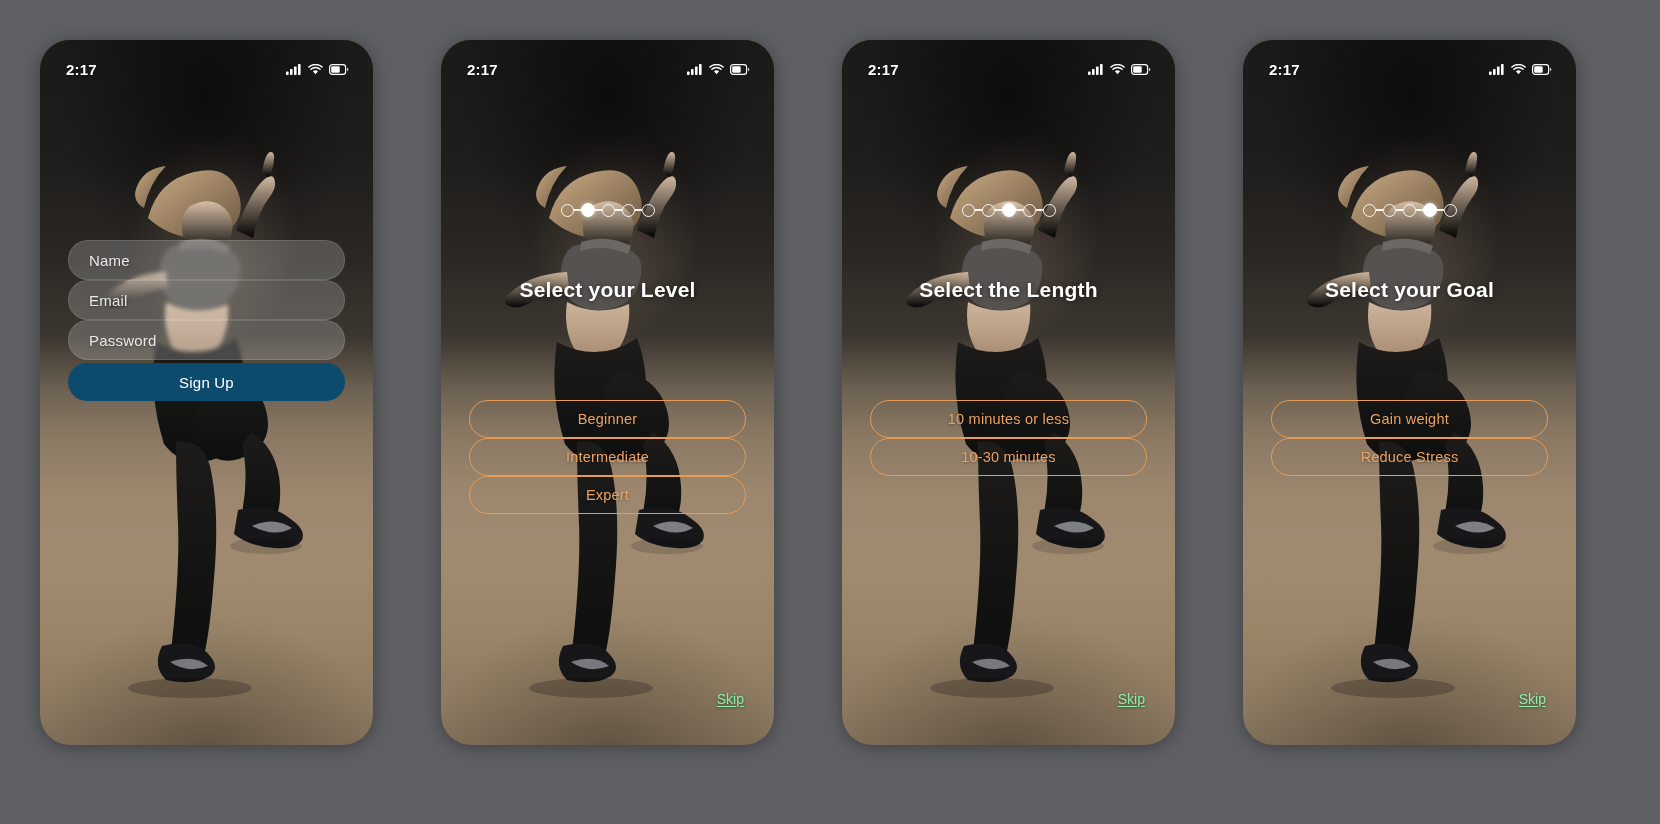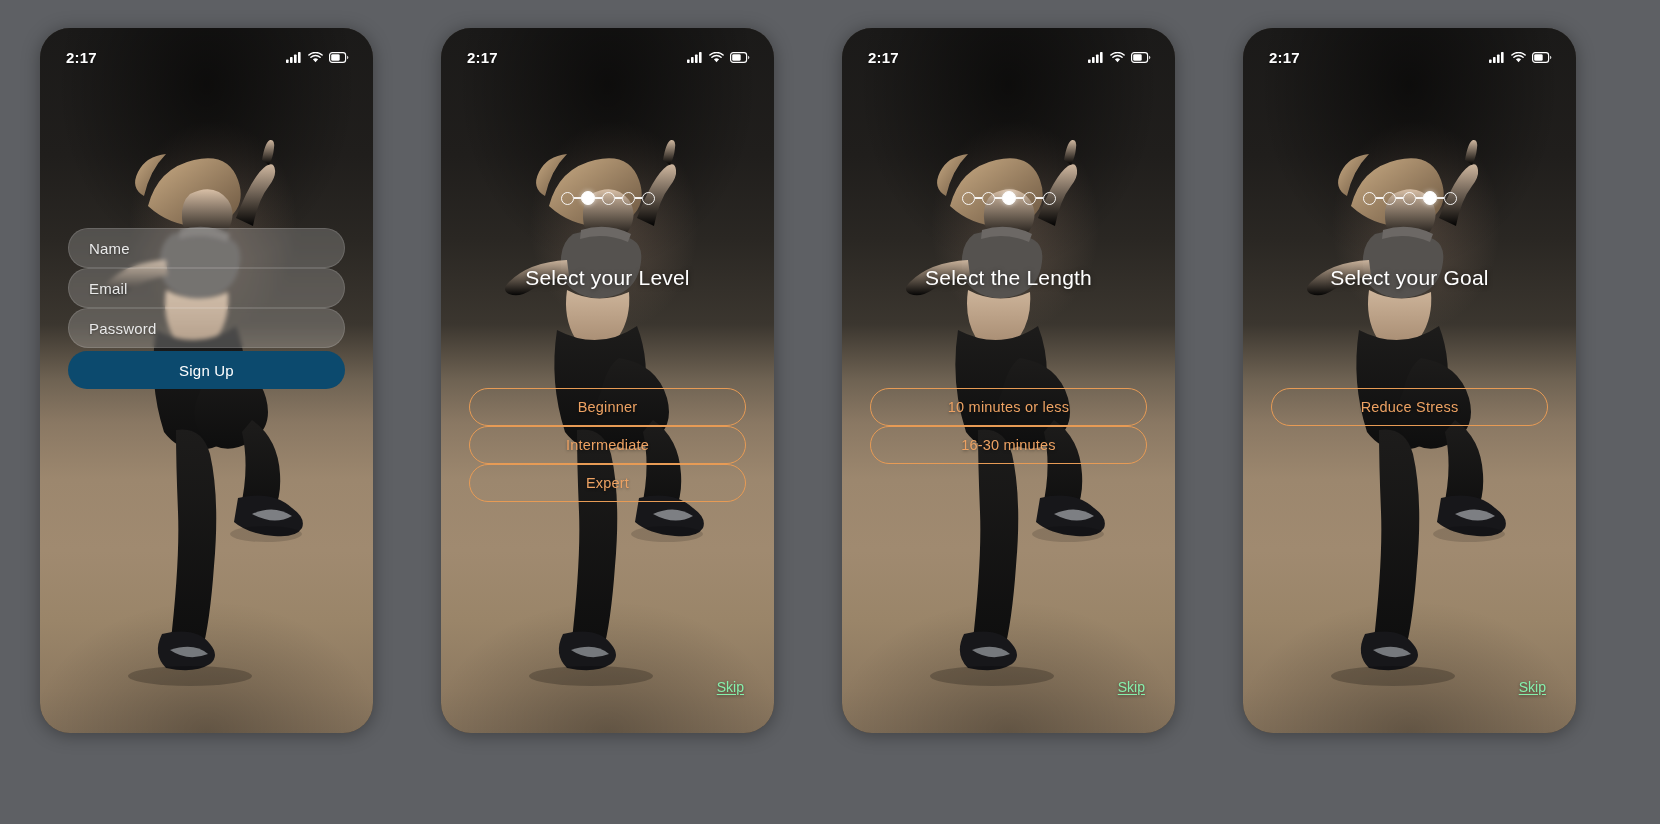--- a/index.html
+++ b/index.html
@@ -9,21 +9,21 @@
     height: 824px;
     background: #5e6064;
     font-family: "Liberation Sans", sans-serif;
     overflow: hidden;
     position: relative;
   }
 
   #screens {
     display: flex;
     gap: 68px;
-    padding: 28px 40px;
+    padding: 40px 40px;
     justify-content: flex-start;
   }
 
   .phone {
     position: relative;
     width: 333px;
     height: 705px;
     border-radius: 30px;
     overflow: hidden;
     flex: 0 0 auto;
@@ -118,21 +118,21 @@
   }
 
   
   .screen-title {
     position: absolute;
     top: 238px;
     left: 0; right: 0;
     text-align: center;
     color: #ffffff;
     font-size: 21px;
-    font-weight: 400;
+    font-weight: 700;
     letter-spacing: 0.2px;
     text-shadow: 0 1px 5px rgba(0,0,0,0.55);
     z-index: 6;
   }
 
   
   .form {
     position: absolute;
     top: 200px;
     left: 28px;
@@ -508,21 +508,21 @@
         <span class="pline"></span>
         <span class="pdot active"></span>
         <span class="pline"></span>
         <span class="pdot"></span>
         <span class="pline"></span>
         <span class="pdot"></span>
       </div>
       <div class="screen-title">Select the Length</div>
       <div class="options">
         <button class="option">10 minutes or less</button>
-        <button class="option">16-30 minutes</button>
+        <button class="option">10-30 minutes</button>
       </div>
       <a class="skip">Skip</a>
     </div>
     <div class="phone">
       <div class="bg"></div>
 
   <div class="figure">
     <svg viewBox="0 0 333 705" preserveAspectRatio="none">
       <defs>
         <linearGradient id="skin" x1="0" y1="0" x2="0" y2="1">
@@ -610,17 +610,18 @@
         <span class="pdot"></span>
         <span class="pline"></span>
         <span class="pdot"></span>
         <span class="pline"></span>
         <span class="pdot active"></span>
         <span class="pline"></span>
         <span class="pdot"></span>
       </div>
       <div class="screen-title">Select your Goal</div>
       <div class="options">
+        <button class="option">Gain weight</button>
         <button class="option">Reduce Stress</button>
       </div>
       <a class="skip">Skip</a>
     </div>
   </div>
 
 </body></html>

